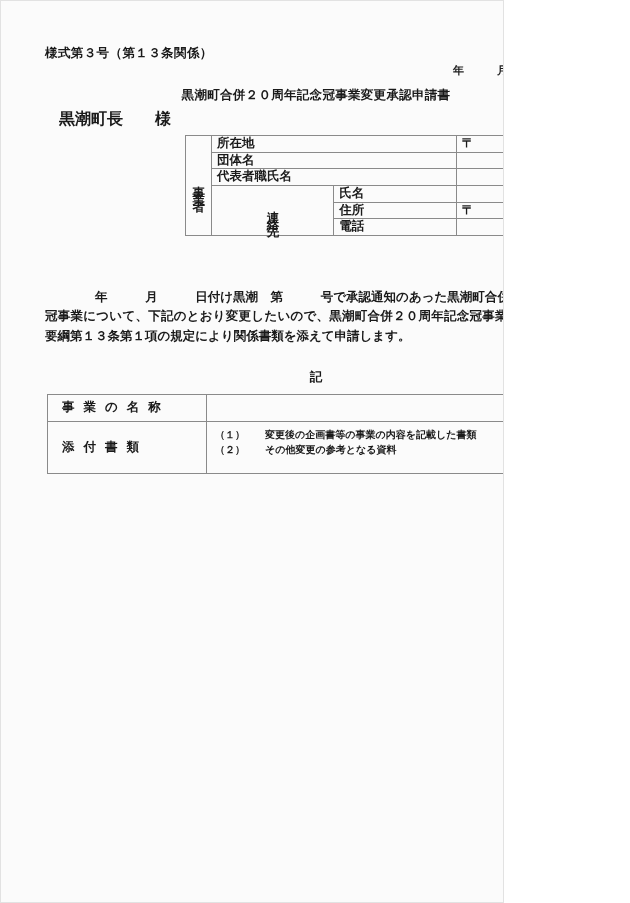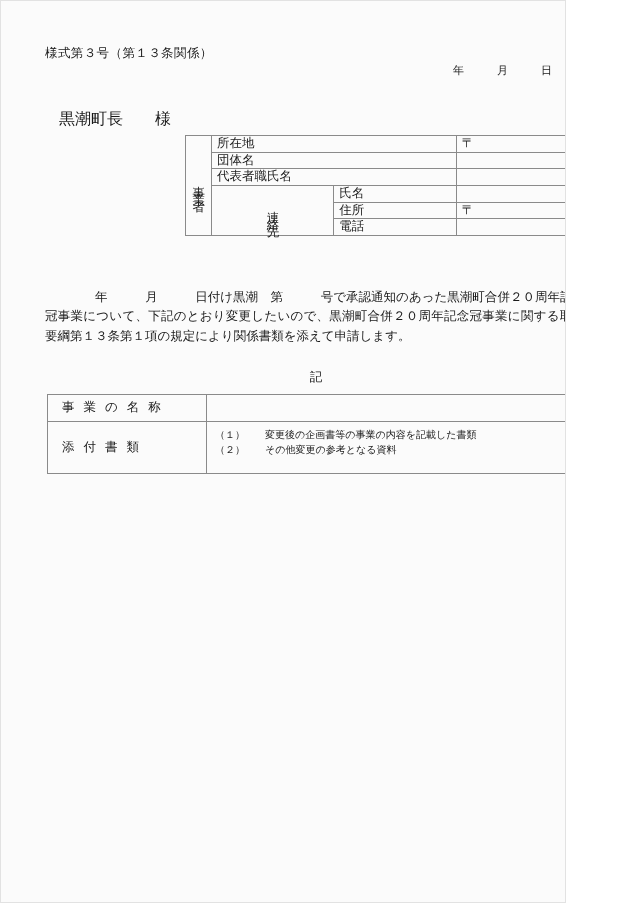--- a/index.html
+++ b/index.html
@@ -7,26 +7,27 @@
     margin: 0;
     padding: 0;
     background: #ffffff;
   }
   body {
     font-family: "Liberation Serif", "DejaVu Serif", serif;
     color: #1a1a1a;
   }
   #page {
     position: relative;
-    width: 566px;
+    width: 504px;
     height: 903px;
     background: #fbfbfb;
     border: 1px solid #e2e2e2;
     box-sizing: border-box;
     overflow: hidden;
+    font-weight: bold;
   }
 
   
   .abs { position: absolute; }
 
   .form-no {
     left: 44px;
     top: 44px;
     font-size: 12.5px;
     letter-spacing: 0.4px;
@@ -148,20 +149,21 @@
 </style>
 </head>
 <body>
 
 <div id="page">
 
   <div class="abs form-no">様式第３号（第１３条関係）</div>
 
   <div class="abs date-line">年　　　月　　　日</div>
 
+  <div class="abs doc-title">黒潮町合併２０周年記念冠事業変更承認申請書</div>
 
   <div class="abs addressee">黒潮町長　　様</div>
 
   <table class="grid" id="applicant-table">
     <tbody>
       <tr>
         <td class="v-label" rowspan="6">
           <span class="vtext">事業者</span>
         </td>
         <td class="h-label" colspan="2">所在地</td>

